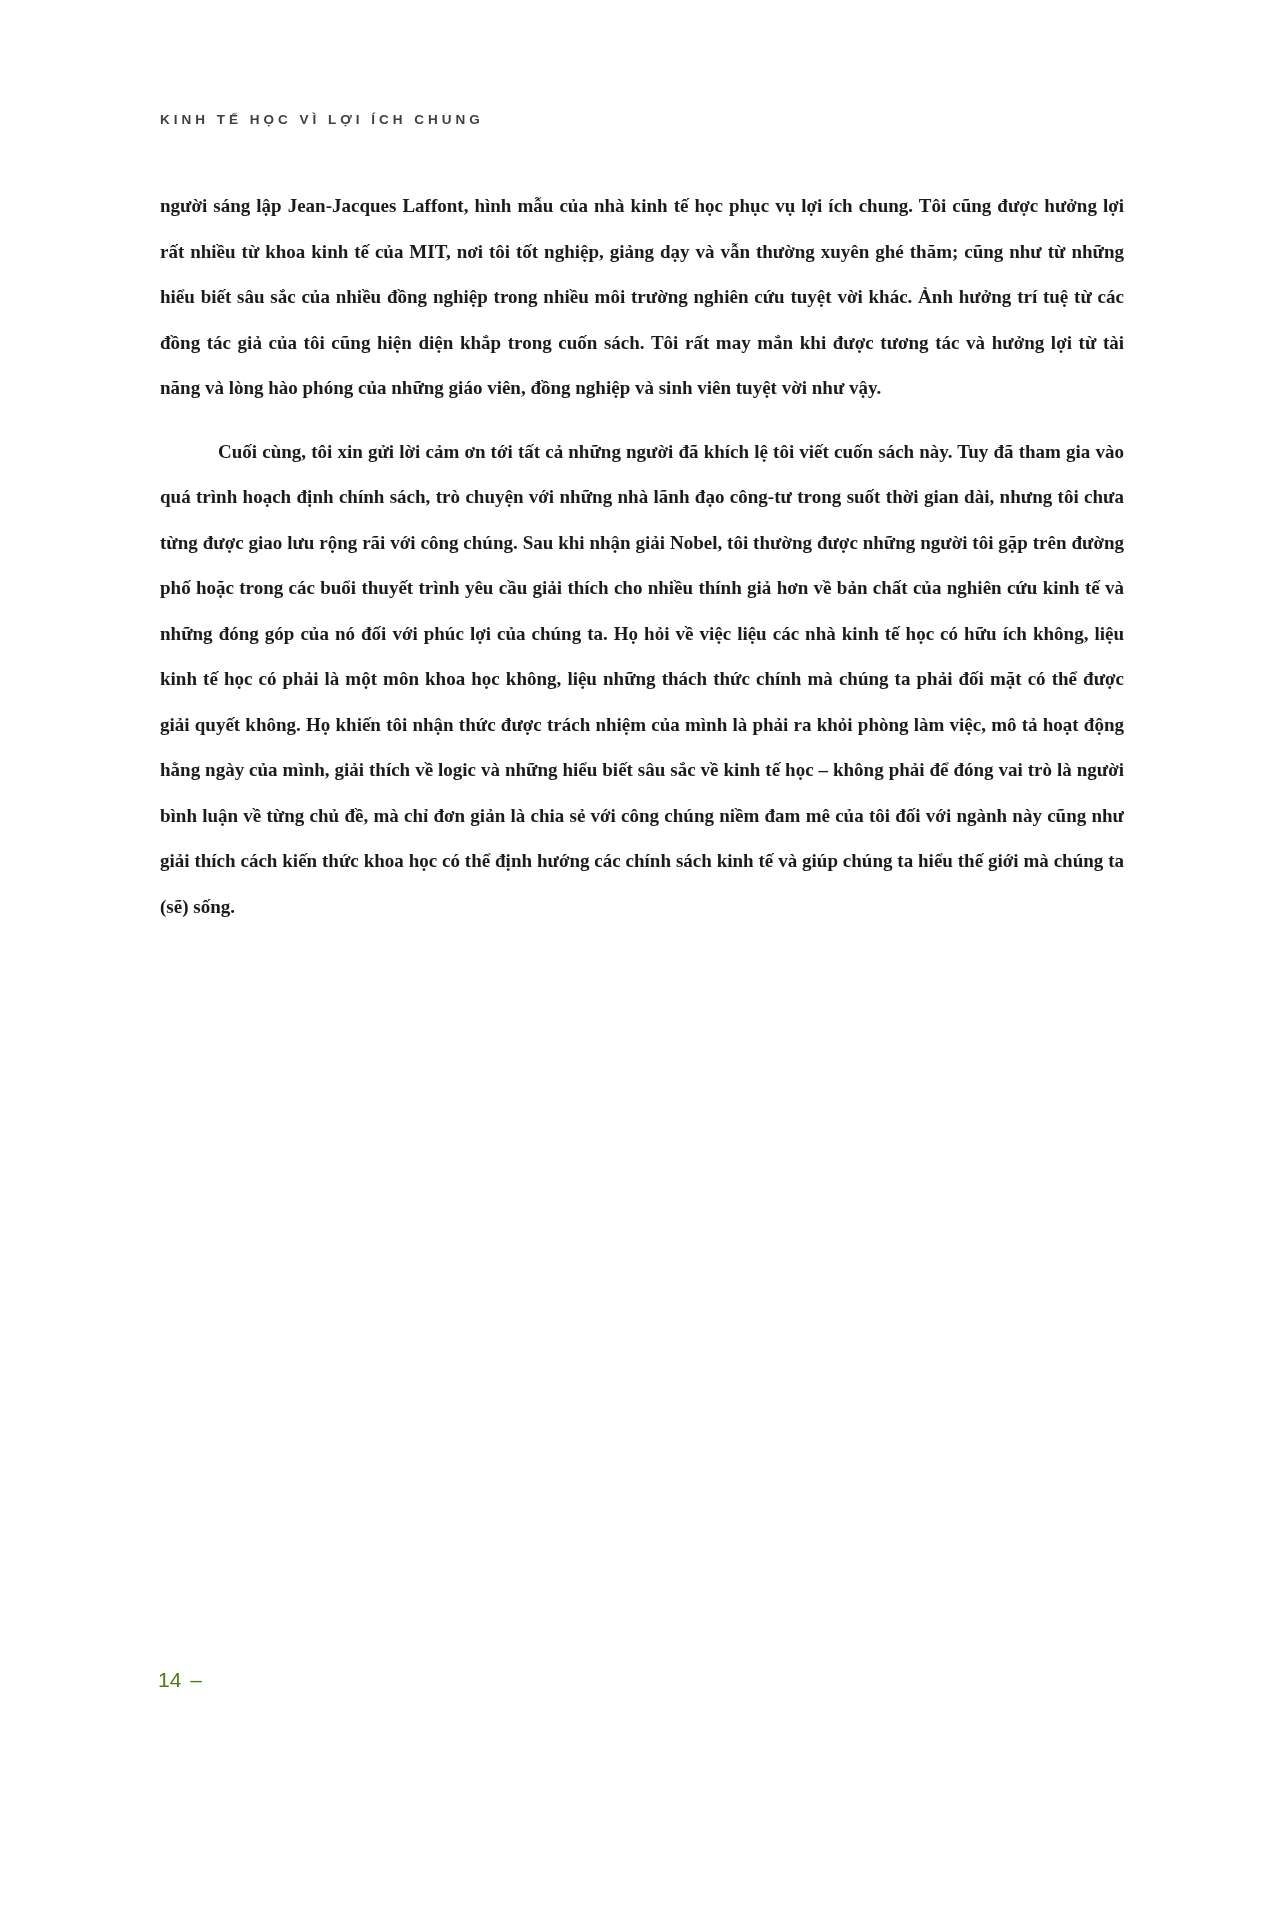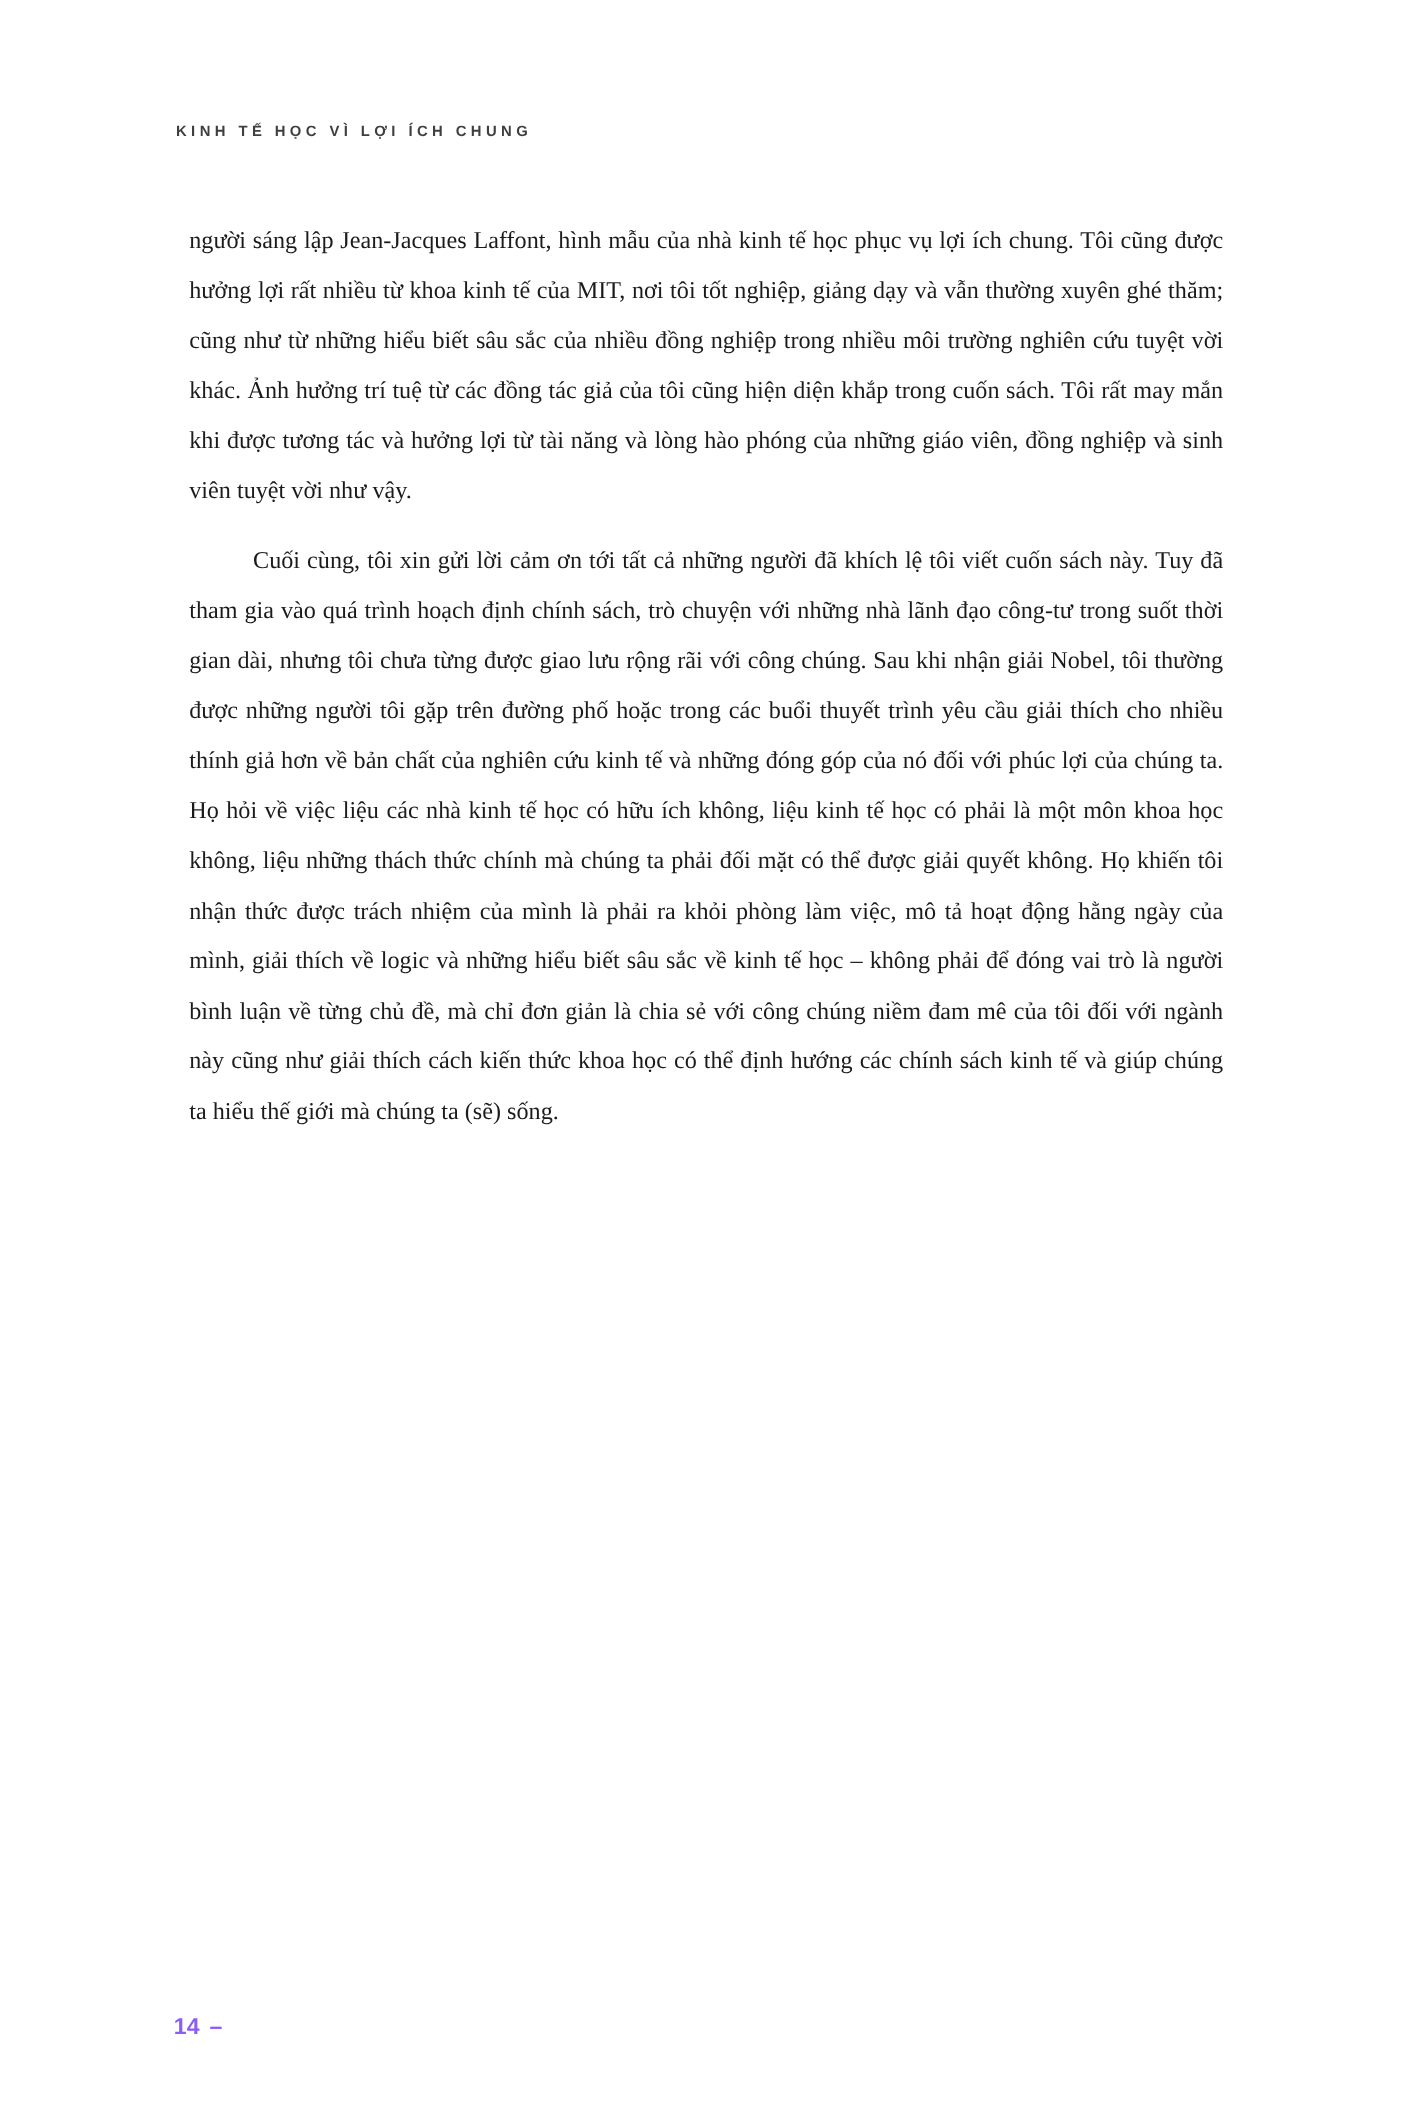--- a/index.html
+++ b/index.html
@@ -27,38 +27,39 @@
     white-space: nowrap;
   }
   .page-body {
     position: absolute;
     left: 160px;
     top: 183px;
     width: 964px;
     color: #1b1b1b;
   }
   .page-body p {
-    margin: 12px;
-    font-size: 22px;
+    margin: 0;
+    font-size: 19px;
     line-height: 45.5px;
     text-align: justify;
     text-justify: inter-word;
+    font-weight: bold;
   }
   .page-body p.para-indent {
     margin-top: 18px;
     text-indent: 58px;
   }
   .page-footer {
     position: absolute;
     left: 158px;
-    top: 1831px;
+    top: 1668px;
     font-family: "Liberation Sans", "DejaVu Sans", sans-serif;
     font-size: 21px;
-    font-weight: 700;
-    color: #8b5cf6;
+    font-weight: 400;
+    color: #4d7c0f;
     display: flex;
     align-items: center;
     gap: 9px;
   }
 </style>
 </head>
 <body>
 
 <div class="page">
 

